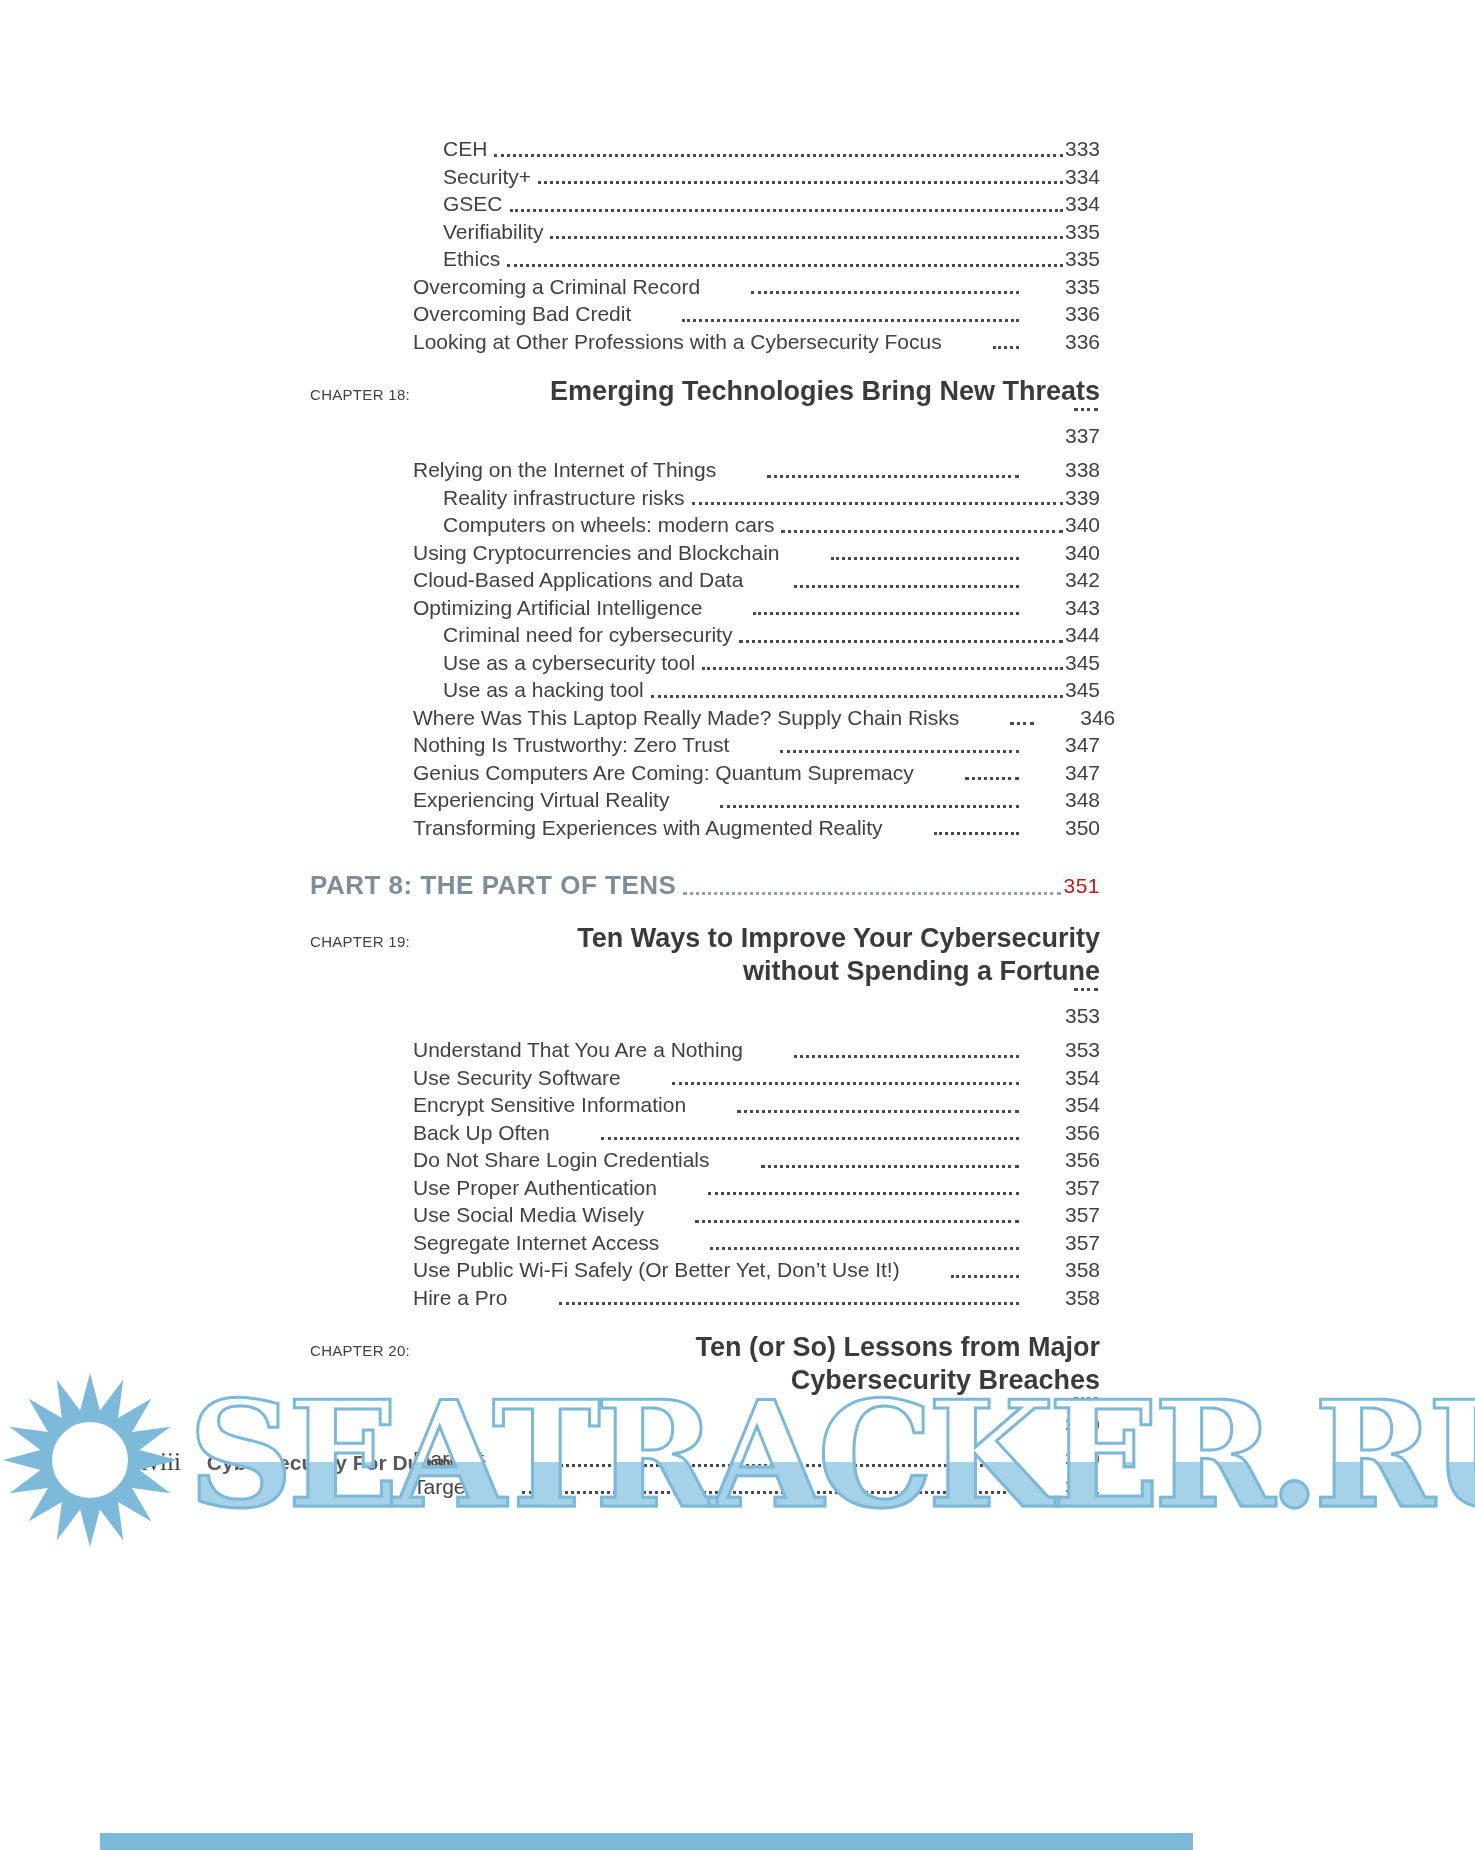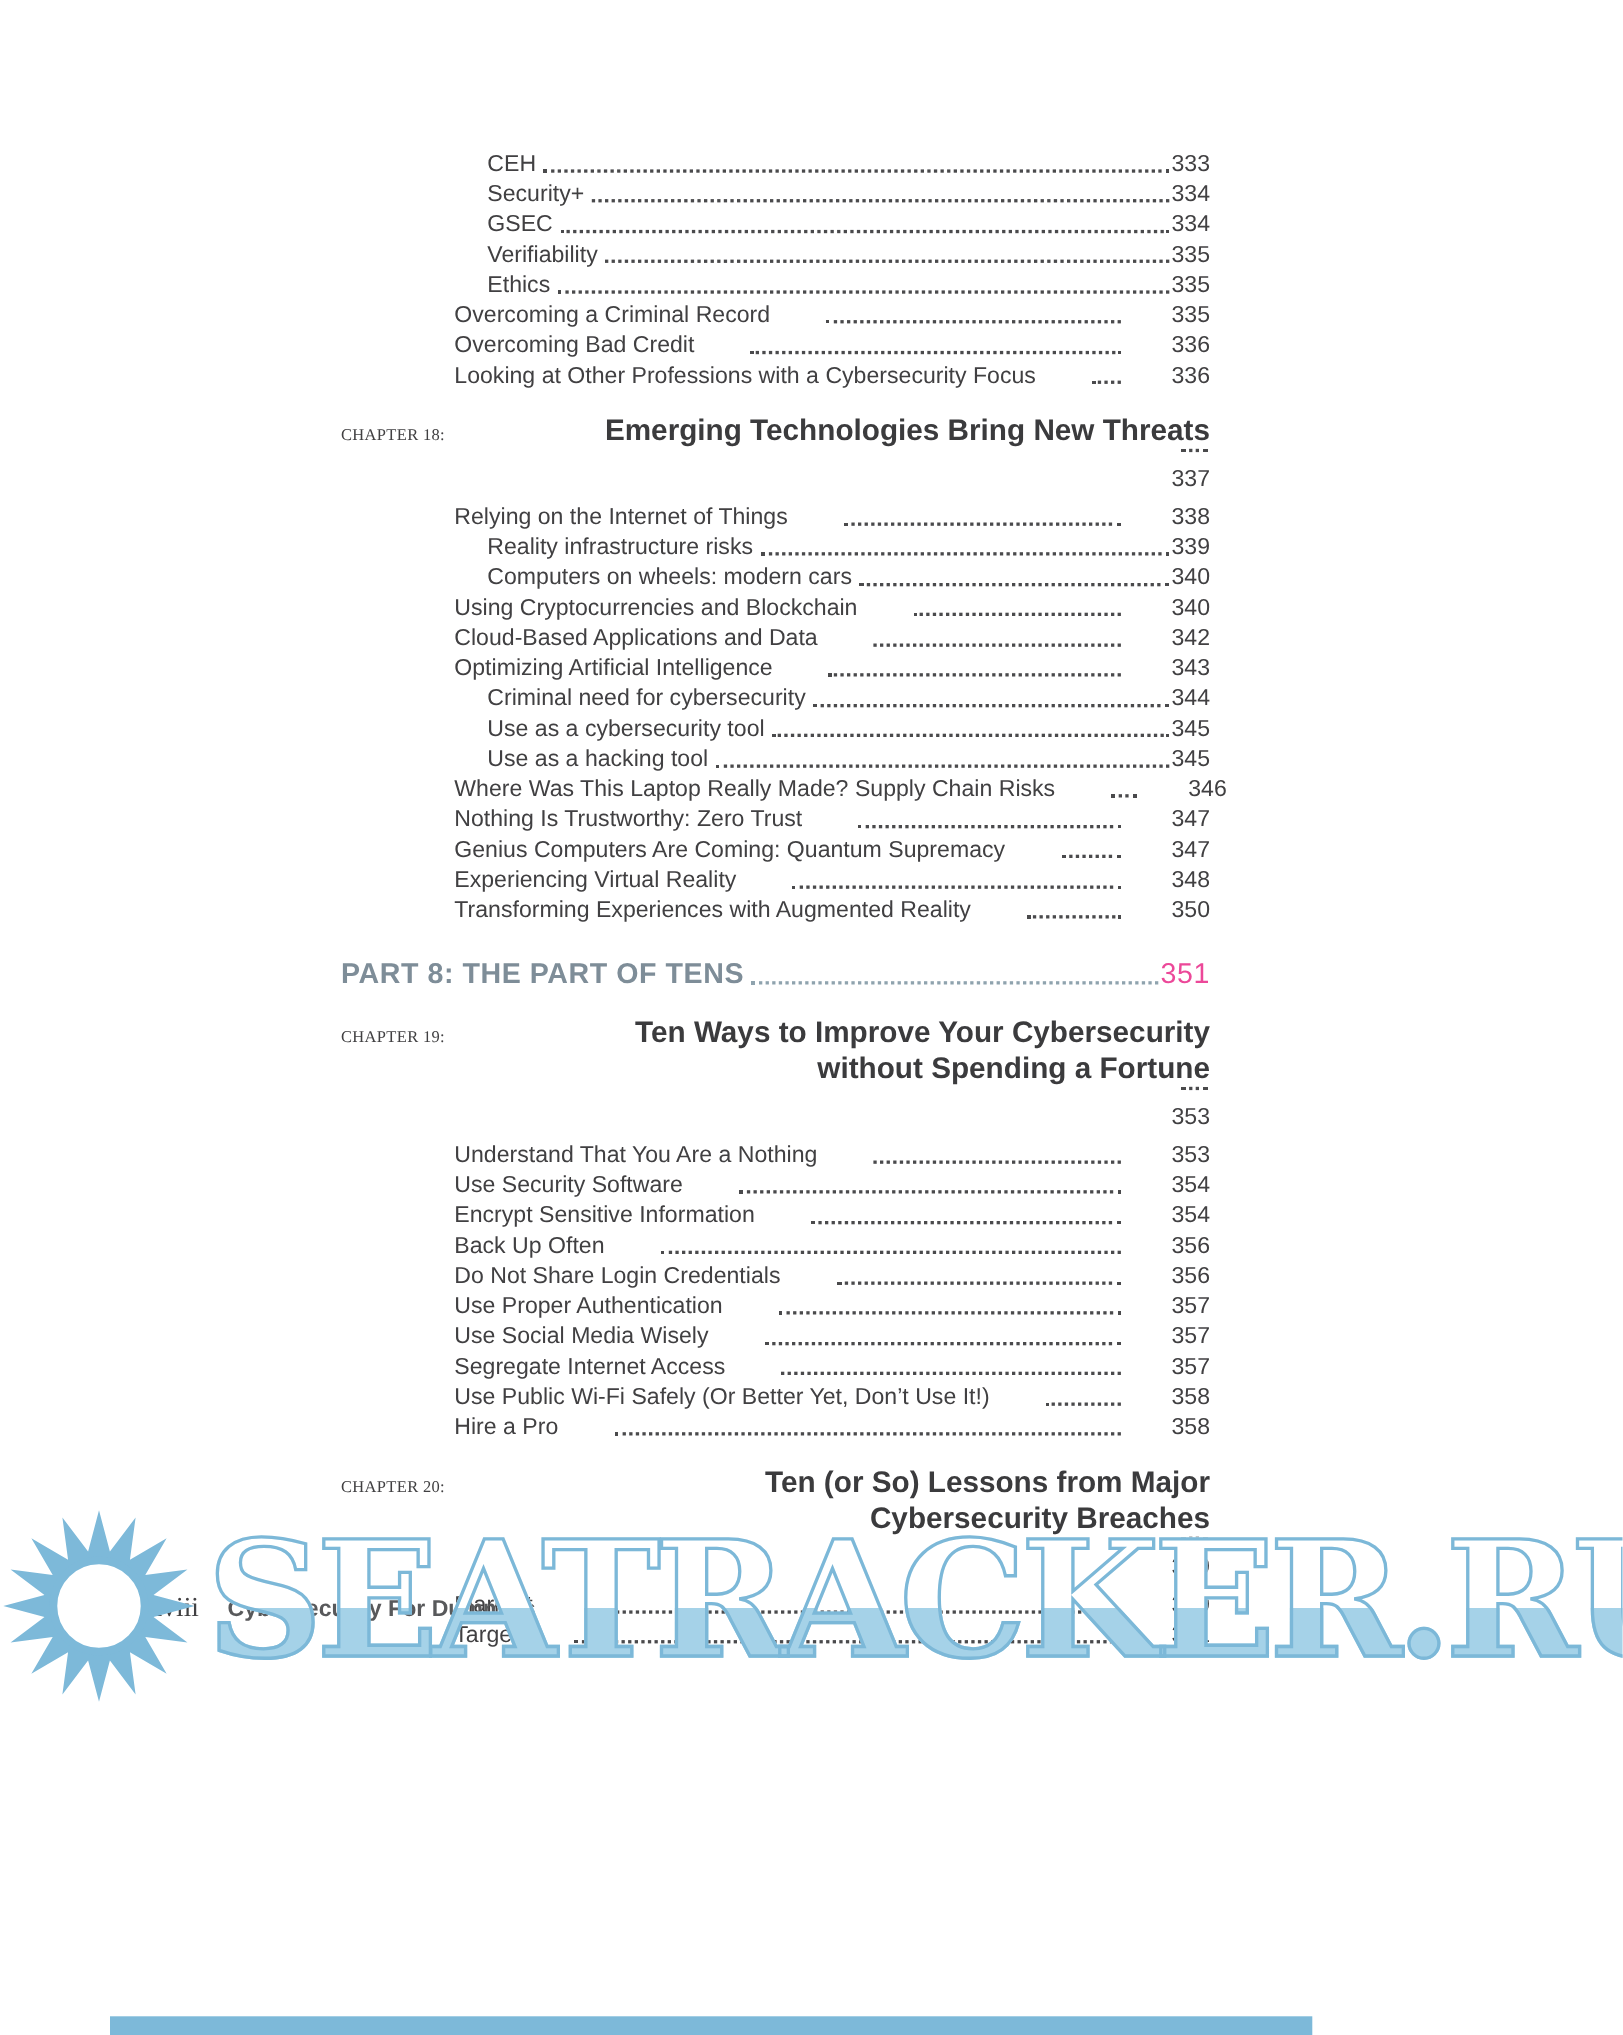--- a/index.html
+++ b/index.html
@@ -41,36 +41,35 @@
     display: flex;
     align-items: flex-end;
     margin: 28px 0 5px 0;
     font-weight: bold;
     font-size: 26px;
     line-height: 33px;
     letter-spacing: 0.5px;
     color: #7e8d98;
   }
   .part .dots { border-color: #8fa3ae; margin-bottom: 7px; }
-  .part .pagenum { font-weight: normal; font-size: 26px; color: #ec4899; }
+  .part .pagenum { font-weight: normal; font-size: 21px; color: #b91c1c; }
 
   
   .chapter {
     display: flex;
     align-items: baseline;
     margin: 20px 0 4px 0;
   }
   .ch-label {
     width: 103px;
     flex: none;
     font-size: 15px;
     letter-spacing: 0.3px;
     color: #414042;
     white-space: nowrap;
-    font-family: Liberation Serif, serif;
   }
   .ch-body { flex: 1 1 auto; min-width: 0; }
   .ch-line {
     display: flex;
     align-items: flex-end;
     font-weight: bold;
     font-size: 27px;
     line-height: 33px;
     color: #3b3b3d;
     flex-direction: column;

